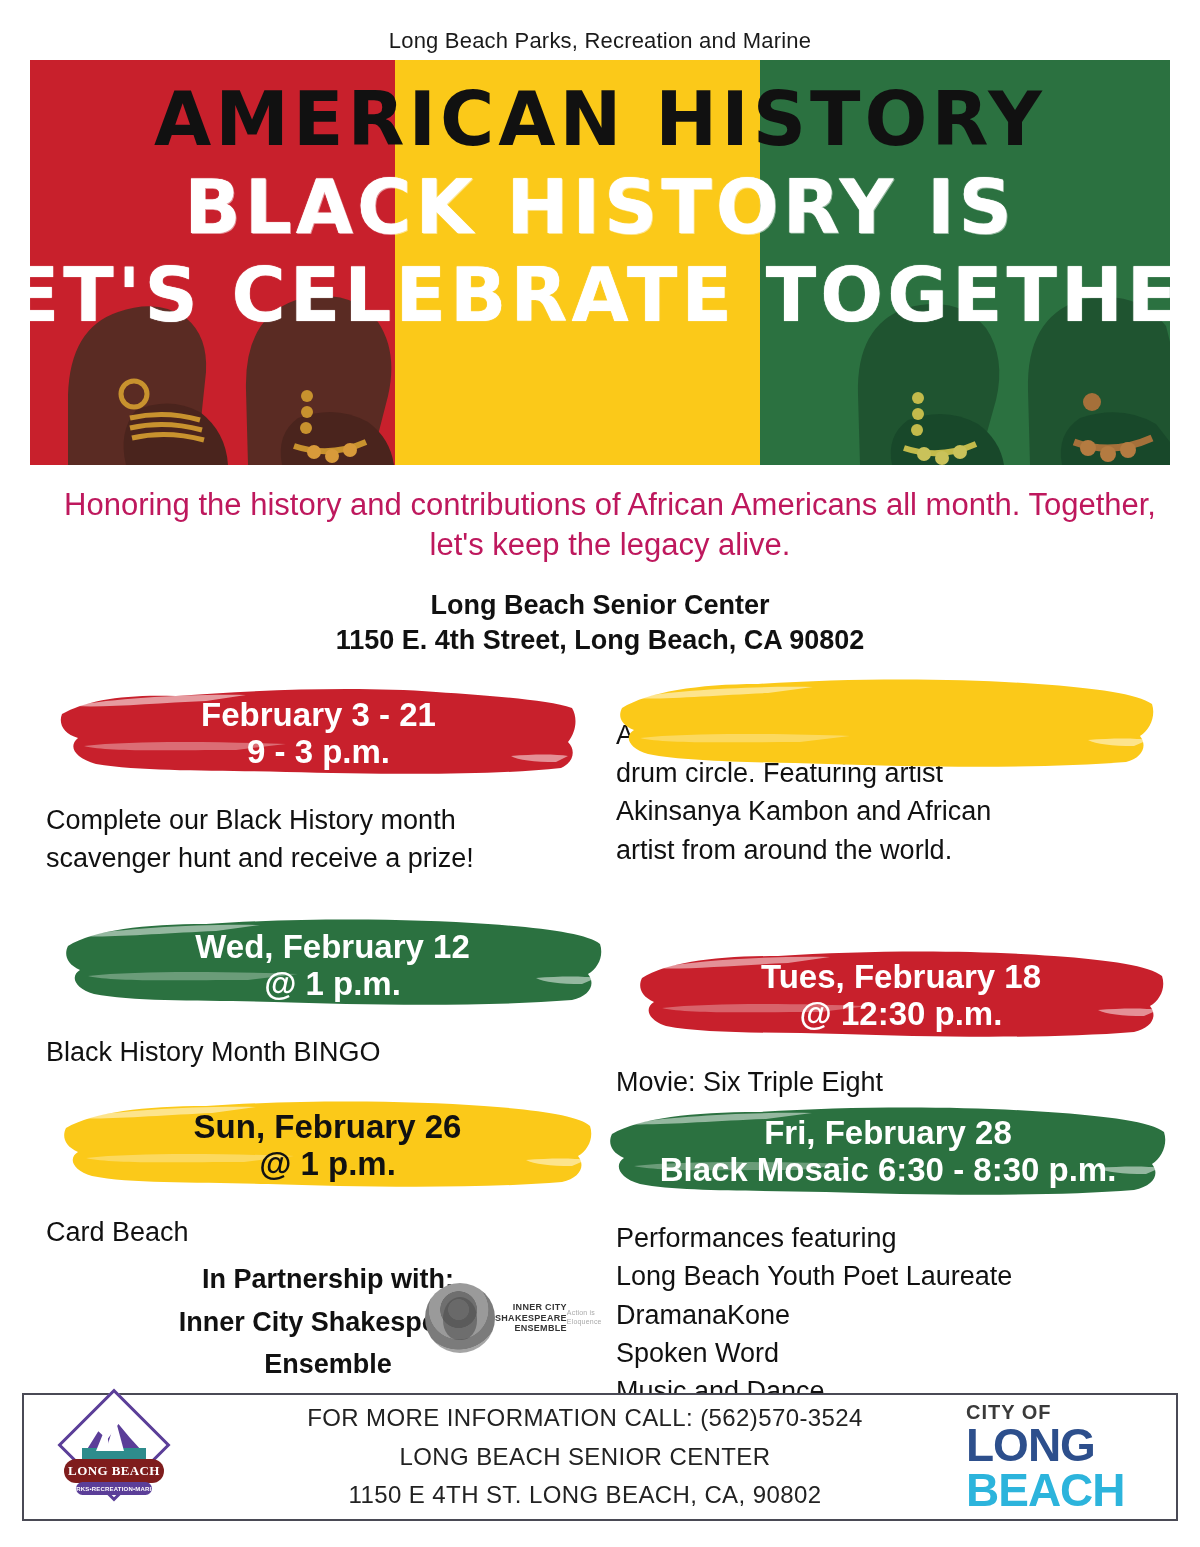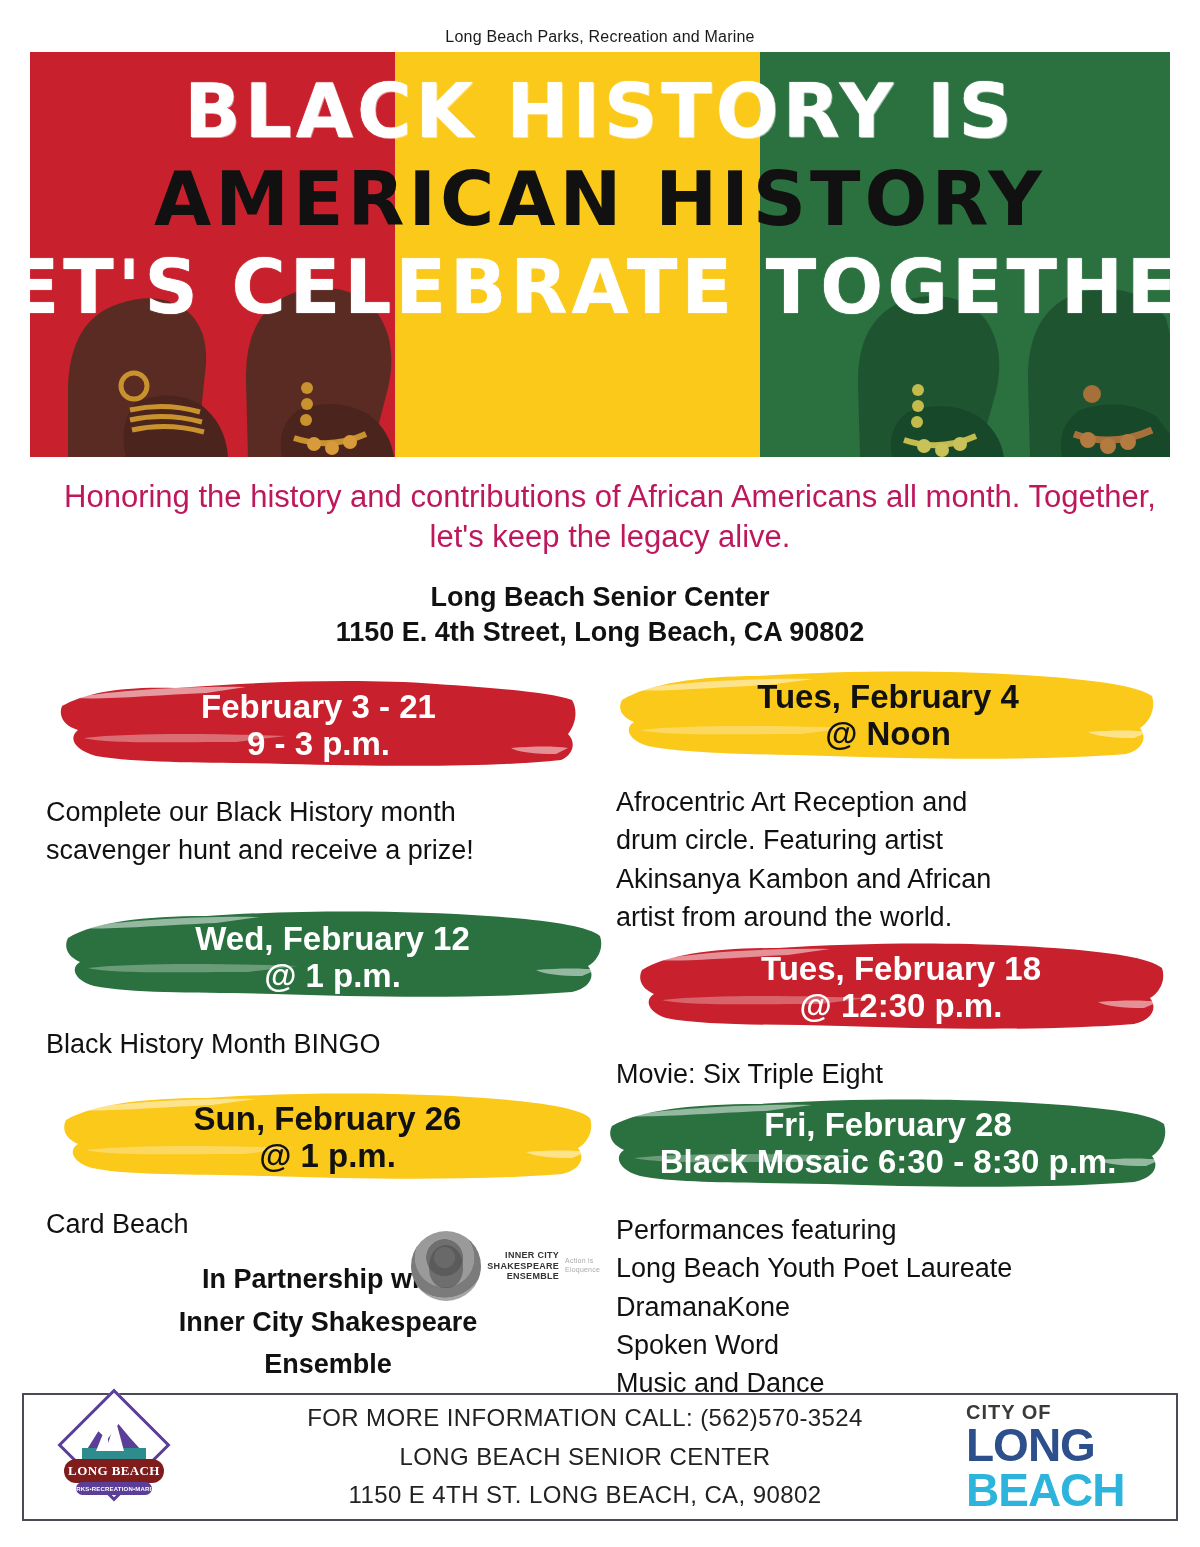--- a/index.html
+++ b/index.html
@@ -8,21 +8,21 @@
     background:#ffffff;
     font-family:"Liberation Sans", sans-serif;
     color:#1a1a1a;
     position:relative;
     overflow:hidden;
   }
 
   
   .org-line {
     text-align:center;
-    font-size:16px;
+    font-size:22px;
     letter-spacing:.2px;
     padding-top:28px;
     padding-bottom:6px;
     color:#1a1a1a;
   }
 
   
   .hero {
     position:relative;
     margin:0 auto;
@@ -140,27 +140,25 @@
   .partner-text {
     font-weight:bold;
     font-size:27px;
     line-height:1.58;
     white-space:pre-line;
     color:#111;
   }
   .ics-logo {
     position:absolute;
     left:425px;
-    top:1230px;
+    top:1282px;
     width:175px;
     height:72px;
     display:flex;
     align-items:center;
-    gap:6px;
-    justify-content:flex-end;
   }
   .ics-portrait {
     width:70px; height:70px; border-radius:50%;
     background:
       radial-gradient(circle at 48% 38%, #8e8e8e 0 18%, #6f6f6f 19% 32%, #9a9a9a 33% 52%, #7b7b7b 53% 70%, #a5a5a5 71% 100%);
     position:relative;
     overflow:hidden;
     flex:none;
   }
   .ics-portrait::after {
@@ -312,22 +310,22 @@
       <path d="M1032 405 Q1026 374 1050 358 Q1092 344 1126 364 L1140 382 L1140 405 Z" fill="#18482A"></path>
       <circle cx="1062" cy="342" r="9" fill="#A5703A"></circle>
       <path d="M1044 382 Q1082 396 1122 378" fill="none" stroke="#A5703A" stroke-width="7"></path>
       <circle cx="1058" cy="388" r="8" fill="#B47B41"></circle>
       <circle cx="1078" cy="394" r="8" fill="#B47B41"></circle>
       <circle cx="1098" cy="390" r="8" fill="#B47B41"></circle>
     </g>
   </svg>
 
   <div class="hero-text">
+    <div class="hero-line hl2">AMERICAN HISTORY</div>
     <div class="hero-line hl1">BLACK HISTORY IS</div>
-    <div class="hero-line hl2">AMERICAN HISTORY</div>
     <div class="hero-line hl3">LET'S CELEBRATE TOGETHER</div>
   </div>
 </div>
 
 <div class="intro">Honoring the history and contributions of African Americans all month. Together, let's keep the legacy alive.</div>
 <div class="venue">
   <div>Long Beach Senior Center</div>
   <div>1150 E. 4th Street, Long Beach, CA 90802</div>
 </div>
 
@@ -349,22 +347,20 @@
   </div>
 
   <div class="ev" style="left:608px; top:-10px; width:560px;">
     <div class="brush on-yellow" style="width:540px; margin-left:10px;">
       <svg class="brush-bg" viewBox="0 0 540 98" preserveAspectRatio="none">
         <path d="M4,34 C30,18 80,10 140,10 C230,4 340,4 420,10 C478,14 520,20 534,30 C538,42 532,56 522,62 C530,72 524,84 508,88 C420,95 300,93 210,90 C140,88 70,88 30,80 C10,74 6,62 16,56 C2,50 0,42 4,34 Z" fill="#FBC919"></path>
         <path d="M14,24 C60,16 130,12 195,13 L150,19 C98,21 44,26 14,24 Z" fill="#ffffff" opacity=".5"></path>
         <path d="M22,64 C76,58 170,60 232,62 L182,68 C110,68 48,70 22,64 Z" fill="#ffffff" opacity=".3"></path>
         <path d="M470,66 C494,64 518,64 530,66 L516,72 C494,72 478,70 470,66 Z" fill="#ffffff" opacity=".5"></path>
       </svg>
-      <div class="brush-label">Tues, February 4
-@ Noon</div>
     </div>
     <div class="ev-desc">Afrocentric Art Reception and
 drum circle.  Featuring artist
 Akinsanya Kambon and African
 artist from around the world.</div>
   </div>
 
   <div class="ev" style="left:38px; top:232px; width:560px;">
     <div class="brush on-green" style="width:545px; margin-left:22px;">
       <svg class="brush-bg" viewBox="0 0 545 92" preserveAspectRatio="none">

